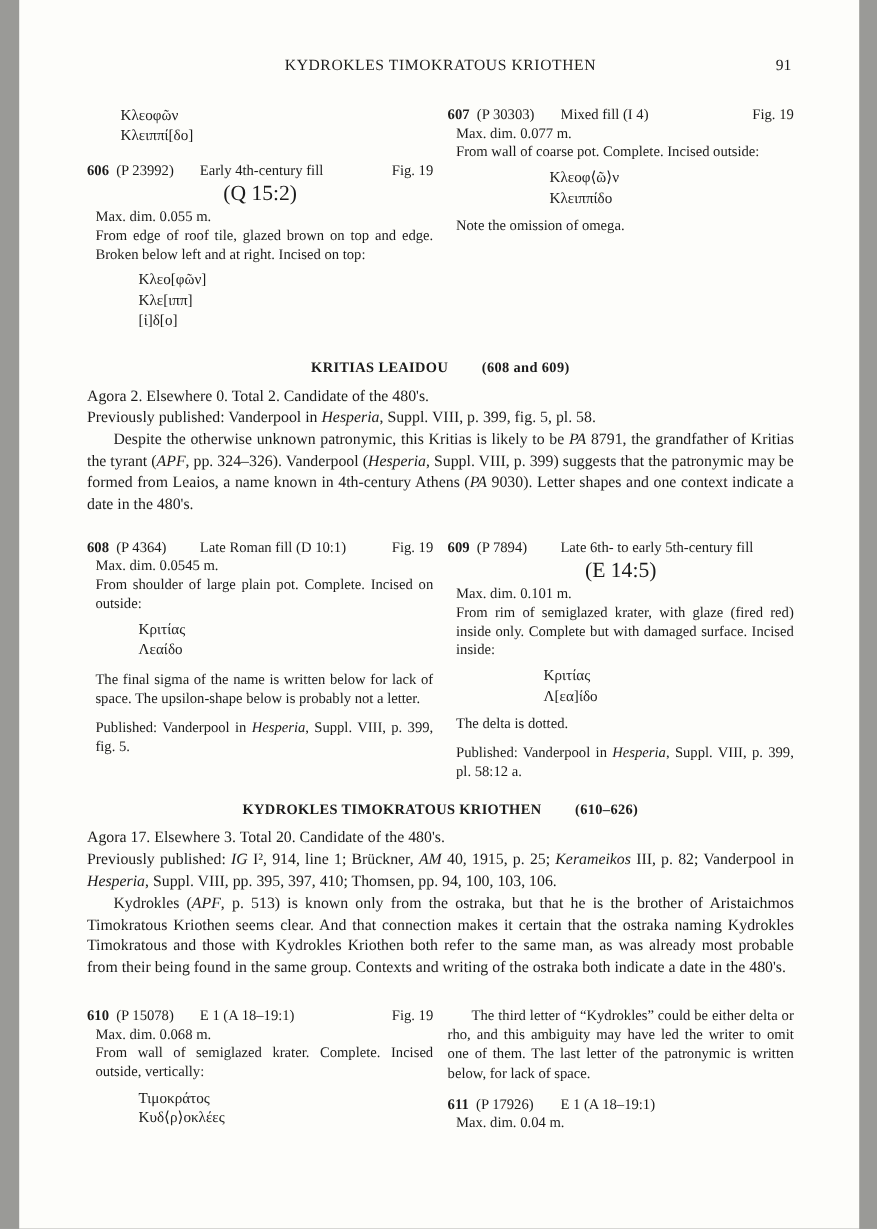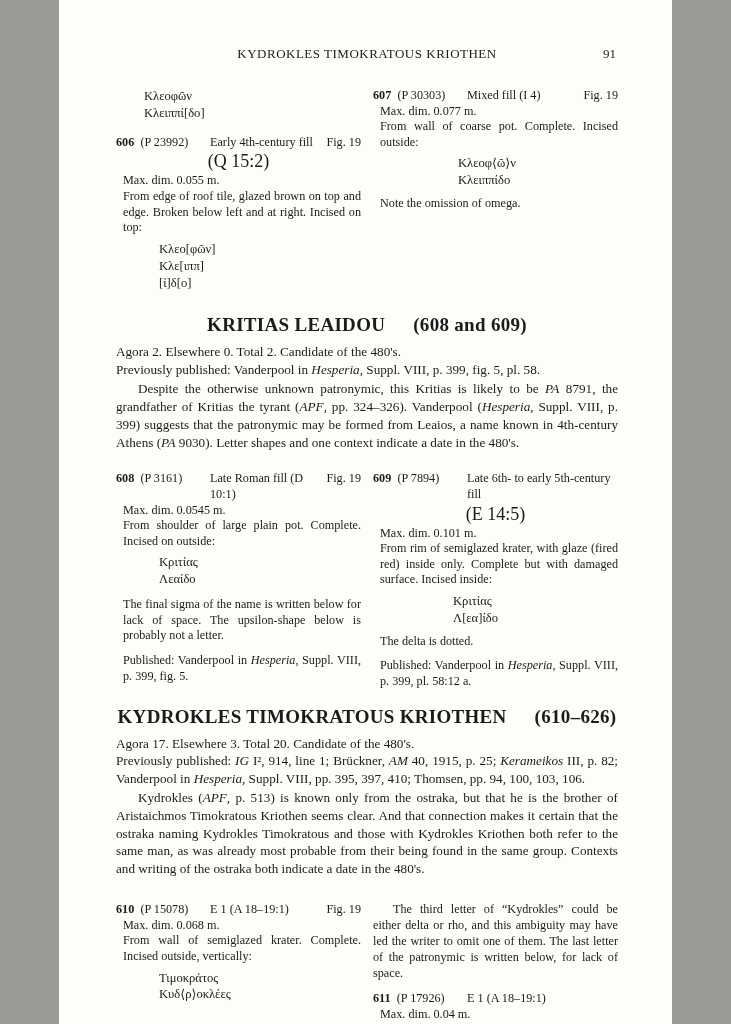--- a/index.html
+++ b/index.html
@@ -1,20 +1,20 @@
 <!DOCTYPE html>
 <html><head>
 <meta charset="utf-8">
 <title>Agora Ostraka p. 91</title>
 <style>
   * { box-sizing: border-box; }
   html,body { margin:0; padding:0; background:#9a9a97; }
   .page {
     position:relative;
-    width:613px; height:1024px;
+    width:700px; height:1024px;
     margin:0 auto;
     background:#fdfdfa;
     color:#1b1b1b;
     font-family:"Liberation Serif","DejaVu Serif",serif;
     padding:46px 54px 0 57px;
     overflow:hidden;
   }
   
   .running-head { position:relative; text-align:center; font-size:13px; letter-spacing:.5px; height:18px; }
   .rh-num { position:absolute; right:2px; top:0; letter-spacing:0; }
@@ -36,21 +36,21 @@
   .e-head2 { text-align:center; font-size:18px; }
   .e-line { padding-left:7px; }
   .e-text { padding-left:7px; text-align:justify; }
   .e-gap { margin-top:9px; }
   .greek { margin:5px 0 7px 43px; font-size:12.6px; line-height:1.34; }
   .greek.cont { margin:0 0 13px 28px; }
   .greek.g607 { margin-left:85px; }
   .greek.g609 { margin-left:80px; }
 
   
-  .sec-head { margin:16px 0 7px; text-align:center; font-size:19px; font-weight:bold; letter-spacing:.3px; }
+  .sec-head { margin:16px 0 7px; text-align:center; font-size:12px; font-weight:bold; letter-spacing:.3px; }
   .sec-range { margin-left:28px; }
   .full-line { font-size:13.2px; line-height:1.35; }
   .full-just { text-align:justify; }
   .para { margin:1px 0 0; font-size:13.2px; line-height:1.35; text-align:justify; text-indent:22px; }
 
   .note-para { font-size:12.2px; line-height:1.3; text-align:justify; text-indent:20px; }
   .entry + .entry, .after-note { margin-top:10px; }
 </style>
 </head>
 <body>
@@ -108,21 +108,21 @@
     </h2>
     <div class="full-line">Agora 2. Elsewhere 0. Total 2. Candidate of the 480's.</div>
     <div class="full-line full-just">Previously published: Vanderpool in <i>Hesperia</i>, Suppl. VIII, p. 399, fig. 5, pl. 58.</div>
     <p class="para">Despite the otherwise unknown patronymic, this Kritias is likely to be <i>PA</i> 8791, the grandfather of Kritias the tyrant (<i>APF</i>, pp. 324–326). Vanderpool (<i>Hesperia</i>, Suppl. VIII, p. 399) suggests that the patronymic may be formed from Leaios, a name known in 4th-century Athens (<i>PA</i> 9030). Letter shapes and one context indicate a date in the 480's.</p>
   </section>
 
   <section class="two-col mid-block">
     <div class="col">
       <article class="entry">
         <div class="e-head">
-          <span class="e-id"><b class="e-num">608</b>&nbsp;&nbsp;<span>(P 3161)</span></span>
+          <span class="e-id"><b class="e-num">608</b>&nbsp;&nbsp;<span>(P 4364)</span></span>
           <span class="e-ctx">Late Roman fill (D 10:1)</span>
           <span class="e-fig">Fig. 19</span>
         </div>
         <div class="e-line">Max. dim. 0.0545 m.</div>
         <div class="e-text">From shoulder of large plain pot. Complete. Incised on outside:</div>
         <div class="greek">
           <div class="greek-line">Κριτίας</div>
           <div class="greek-line">Λεαίδο</div>
         </div>
         <div class="e-text e-gap">The final sigma of the name is written below for lack of space. The upsilon-shape below is probably not a letter.</div>

